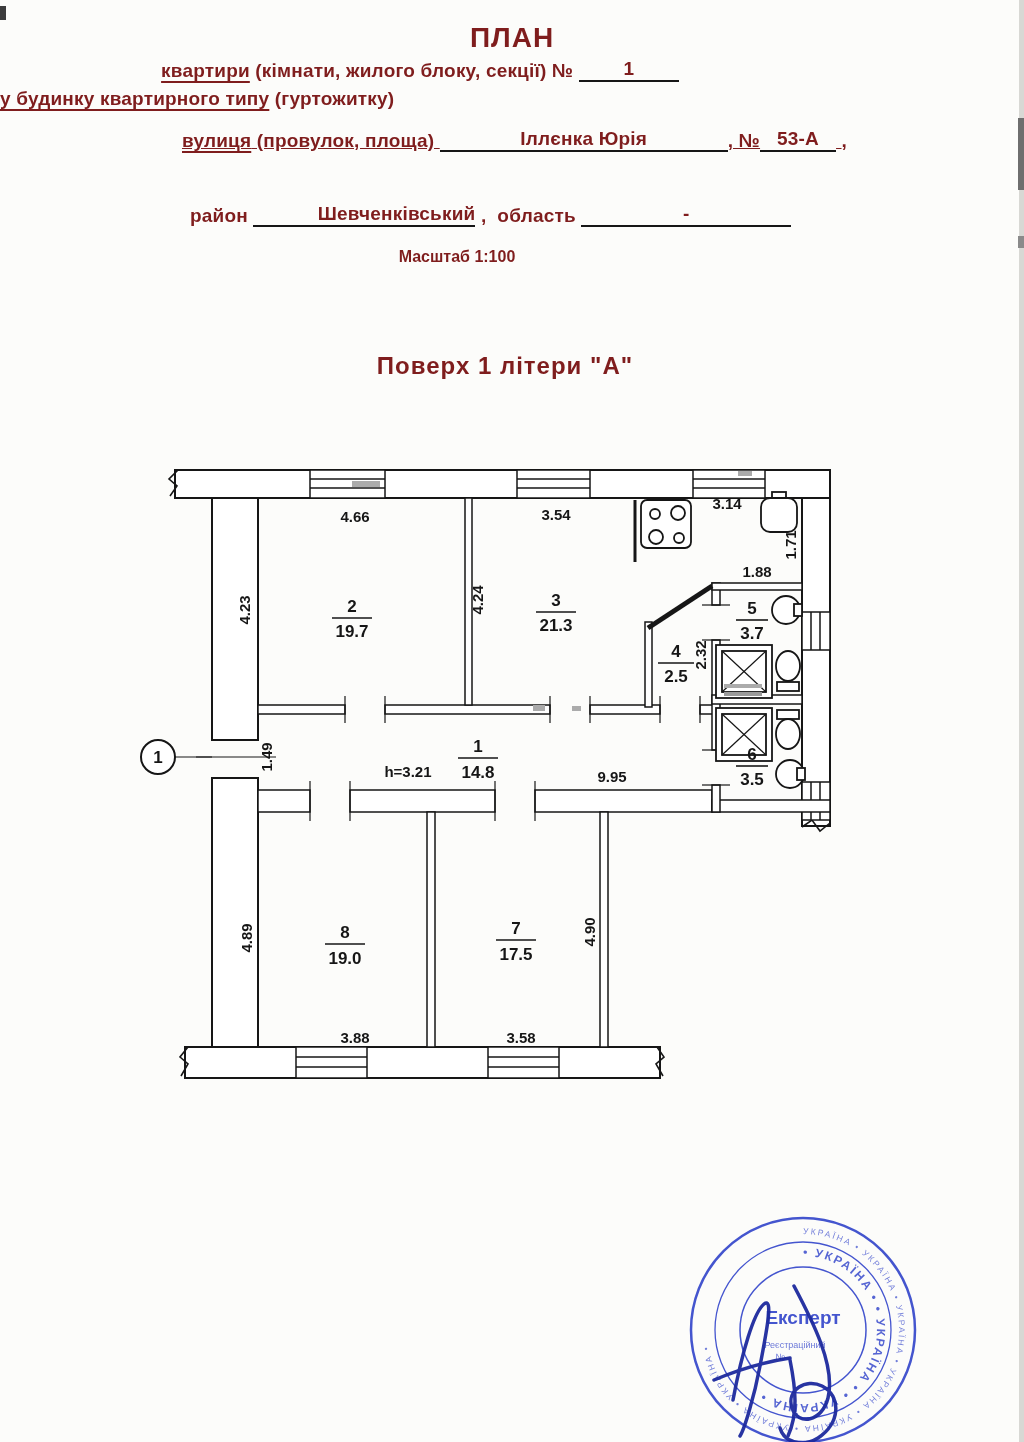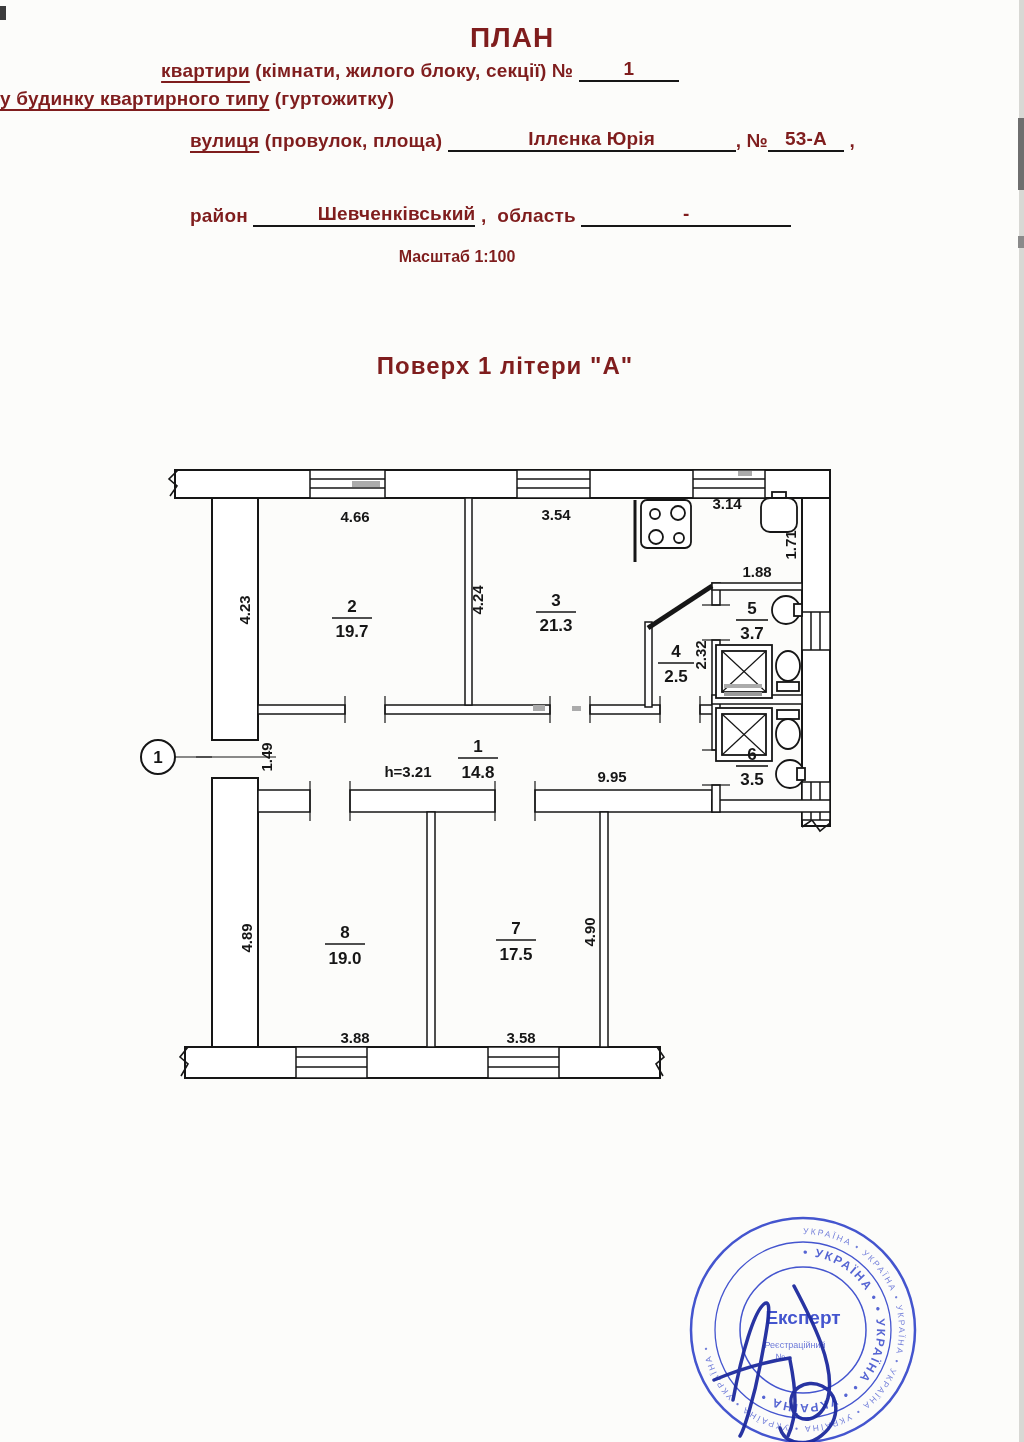--- a/index.html
+++ b/index.html
@@ -32,21 +32,21 @@
   <div class="abs title" style="left:0;top:22px;width:1024px;text-align:center;">ПЛАН</div>
 
   <div class="abs hline" style="left:0;top:58px;width:840px;text-align:center;">
     <span class="u">квартири</span><span> (кімнати, жилого блоку, секції) № </span><span class="blank" style="width:100px;">1</span>
   </div>
 
   <div class="abs hline" style="left:0;top:88px;width:1024px;text-align:left;">
     <span class="u">у будинку квартирного типу</span><span> (гуртожитку)</span>
   </div>
 
-  <div class="abs hline" style="left:190px;top:128px;">
+  <div class="abs hline" style="left:182px;top:128px;text-decoration:underline;">
     <span class="u">вулиця</span><span> (провулок, площа) </span><span class="blank" style="width:288px;">Іллєнка Юрія</span><span>, №</span><span class="blank" style="width:76px;">53-А</span>&nbsp;<span>,</span>
   </div>
 
 
   <div class="abs hline" style="left:190px;top:203px;">
     <span class="u" style="text-decoration:none;">район</span>&nbsp;<span class="blank" style="width:222px;text-align:right;">Шевченківський</span>&nbsp;<span>,</span>&nbsp;&nbsp;<span>область</span>&nbsp;<span class="blank" style="width:210px;">-</span>
   </div>
 
   <div class="abs scale-note" style="left:0;top:248px;width:914px;text-align:center;">Масштаб 1:100</div>
 

